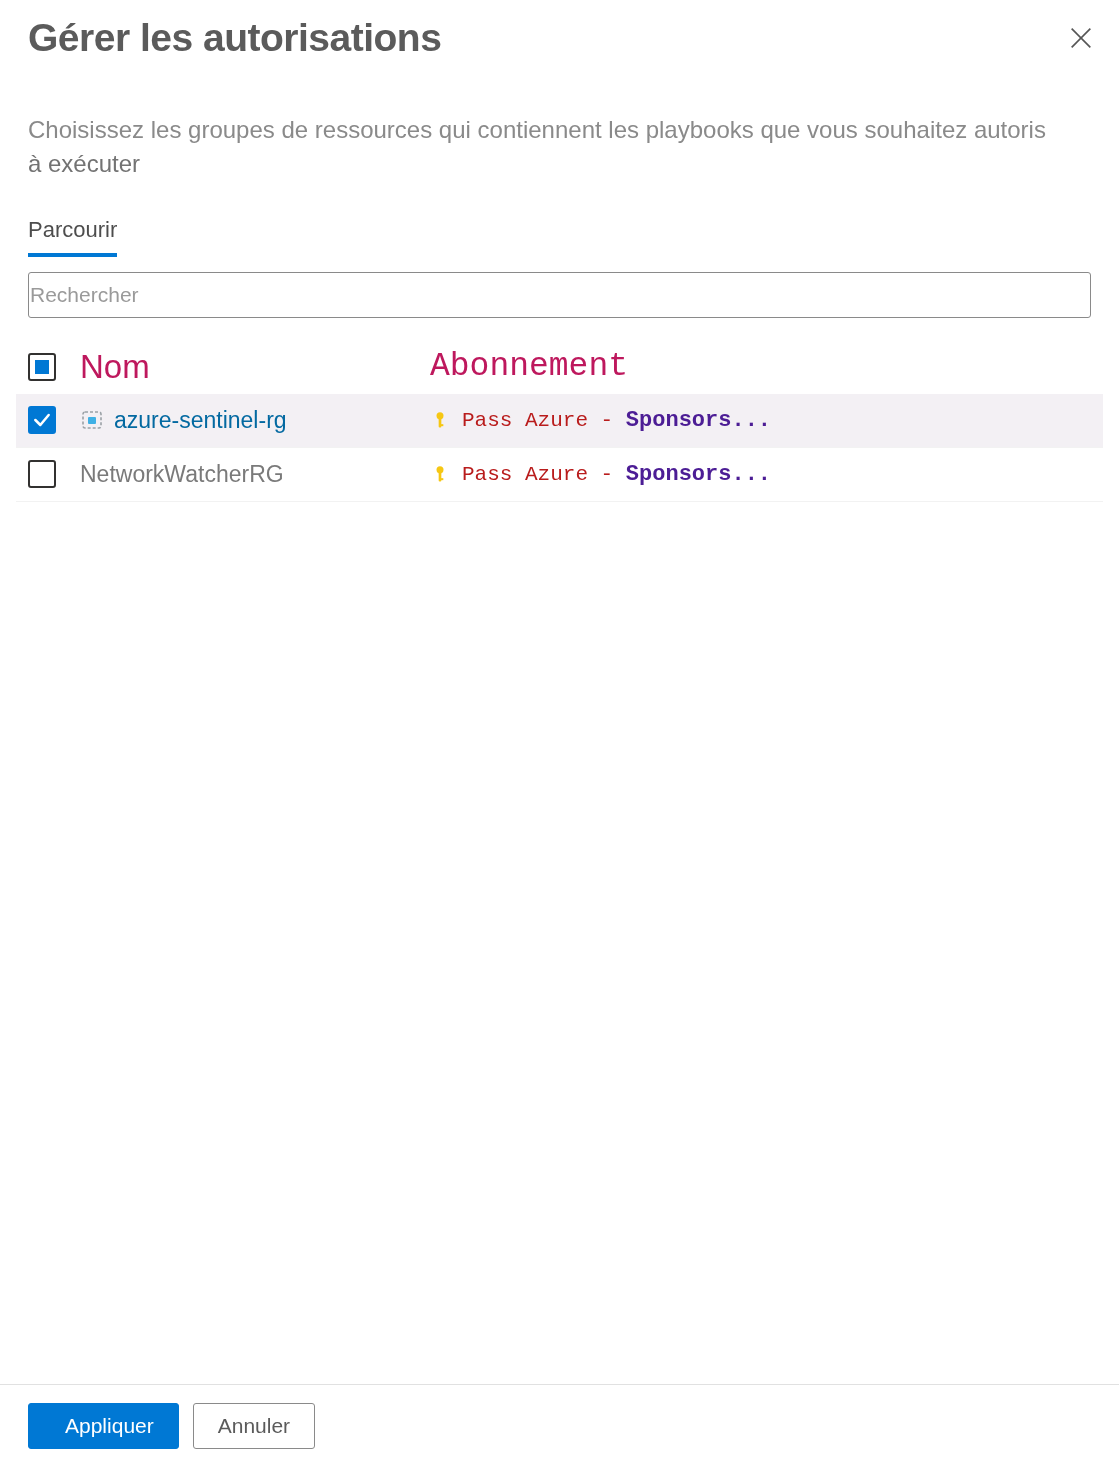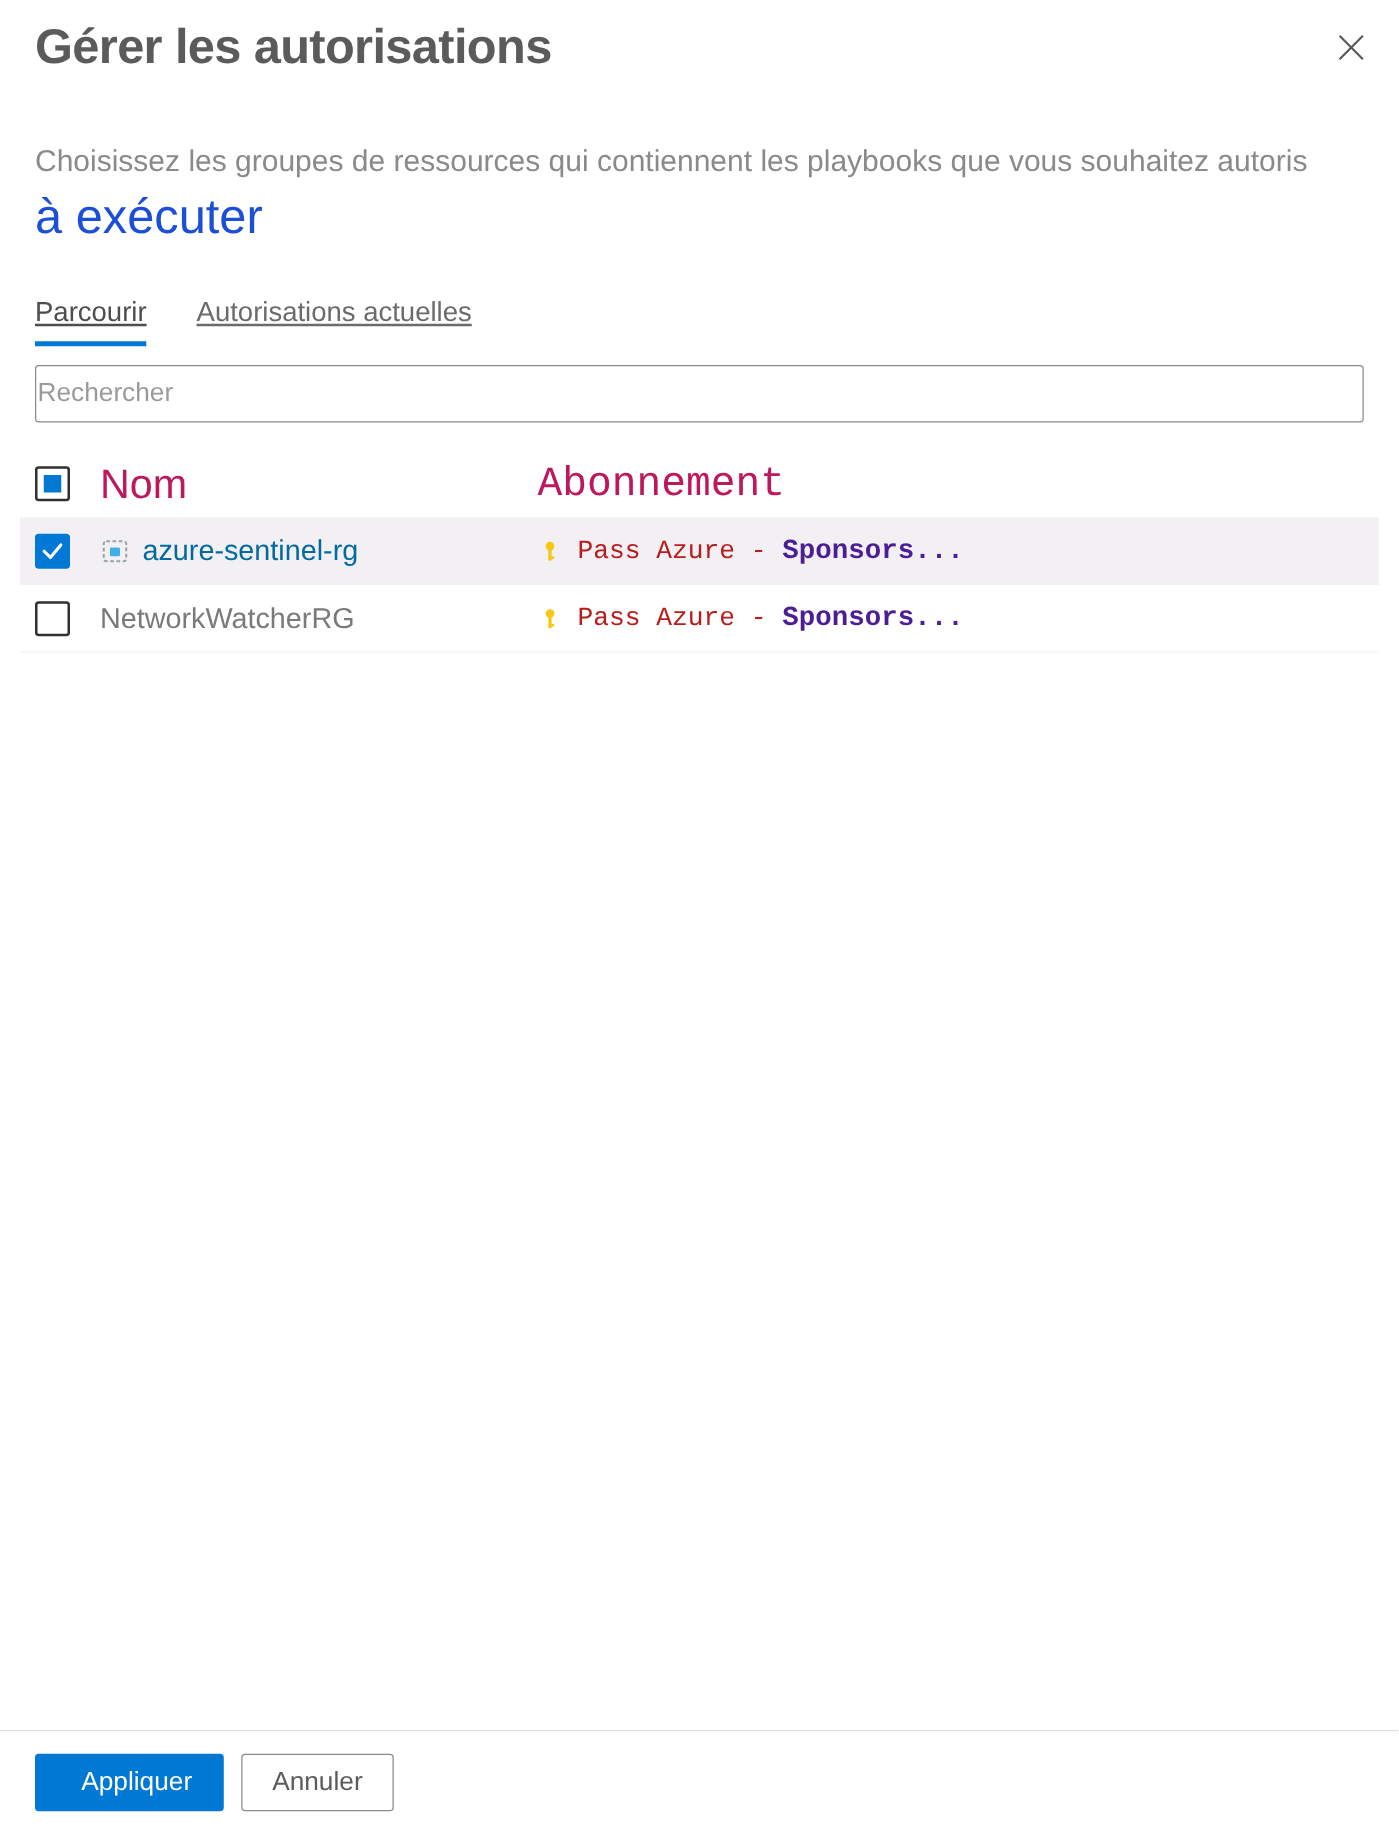--- a/index.html
+++ b/index.html
@@ -40,36 +40,35 @@
       margin-right: -8px;
     }
     .close-btn svg { width: 28px; height: 28px; }
     .description {
       margin-top: 54px;
       font-size: 24px;
       line-height: 1.35;
       color: #8a8a8a;
     }
     .desc-sub {
-      font-size: 39px;
-      color: #1d4ed8;
+      font-size: 24px;
+      color: #737373;
       margin-top: 2px;
     }
     .tabs {
       display: flex;
       gap: 40px;
       margin-top: 30px;
       border-bottom: 1px solid transparent;
     }
     .tab {
       font-size: 22px;
       color: #6b6b6b;
       padding: 6px 0 10px 0;
       cursor: pointer;
-      text-decoration: underline;
     }
     .tab.active {
       color: #4d4d4d;
       border-bottom: 4px solid #0078d4;
     }
     .search-wrap {
       margin-top: 14px;
     }
     .search-input {
       width: 100%;
@@ -178,21 +177,20 @@
     </div>
   </div>
 
   <div class="description">
     <div>Choisissez les groupes de ressources qui contiennent les playbooks que vous souhaitez autoris</div>
     <div class="desc-sub">à exécuter</div>
   </div>
 
   <div class="tabs">
     <div class="tab active">Parcourir</div>
-    <div class="tab">Autorisations actuelles</div>
   </div>
 
   <div class="search-wrap">
     <input class="search-input" type="text" placeholder="Rechercher" style="">
   </div>
 
   <div class="table">
     <div class="thead">
       <div class="col-chk">
         <div class="checkbox indeterminate"></div>

